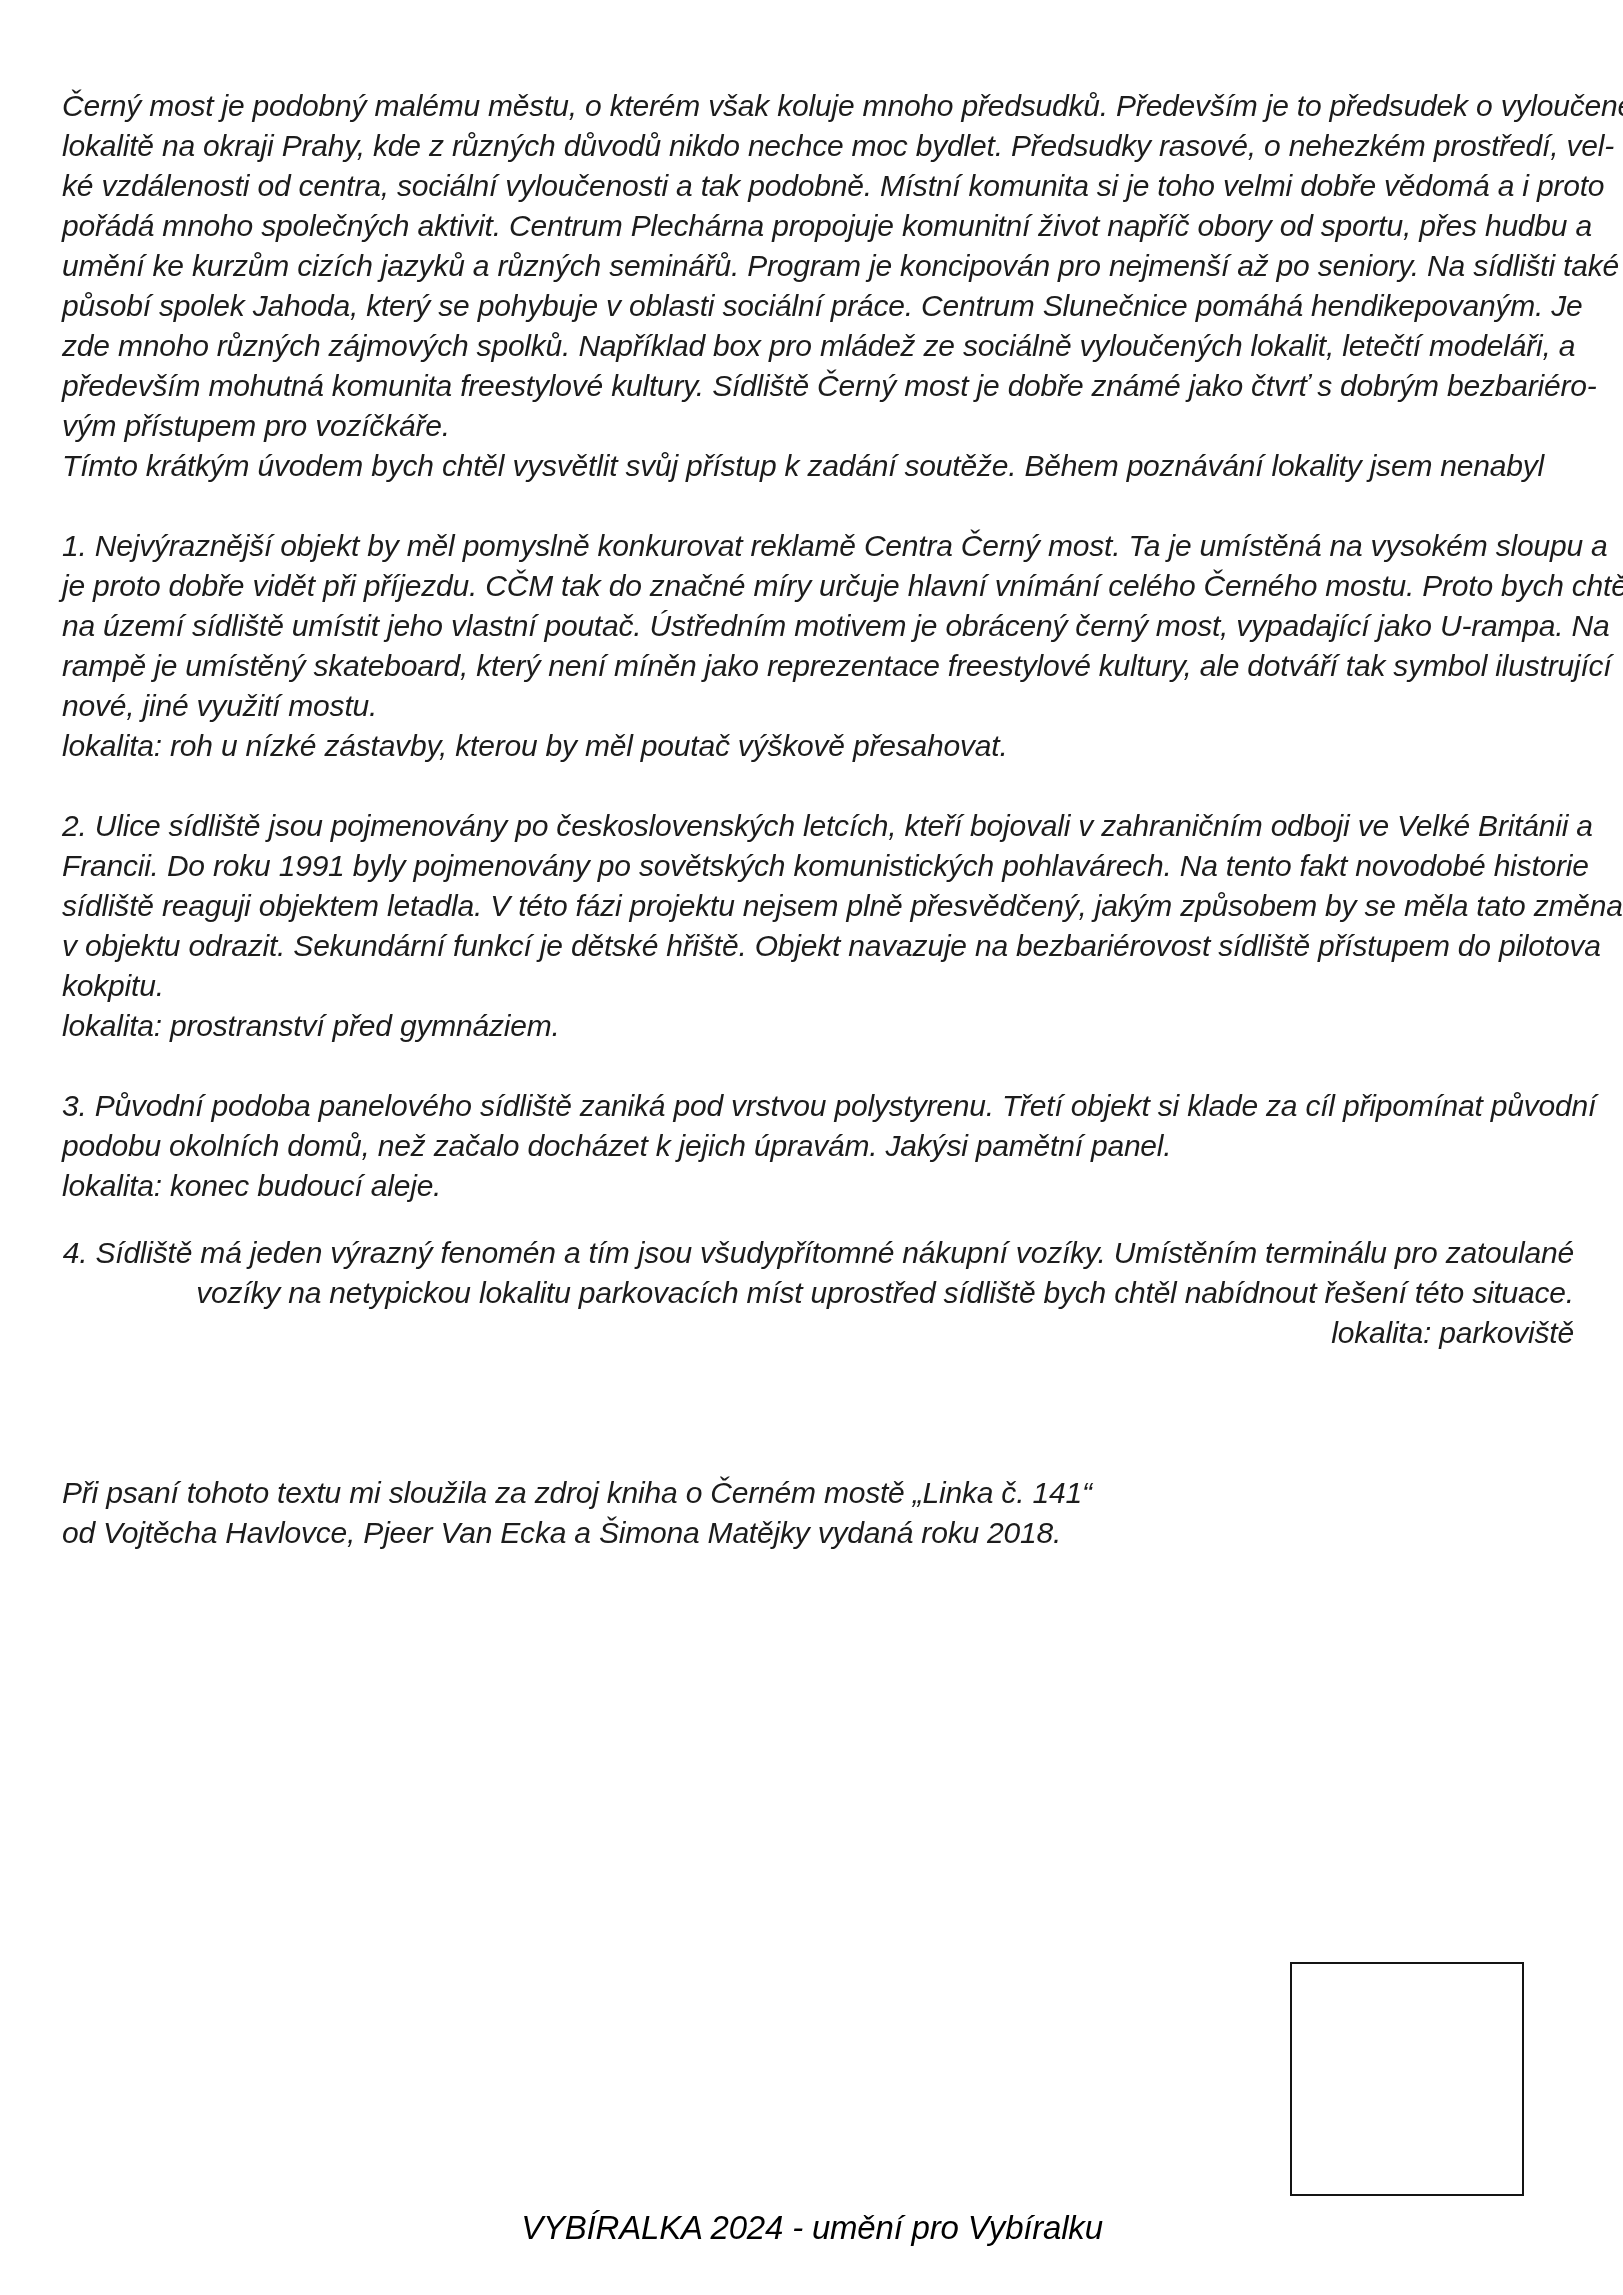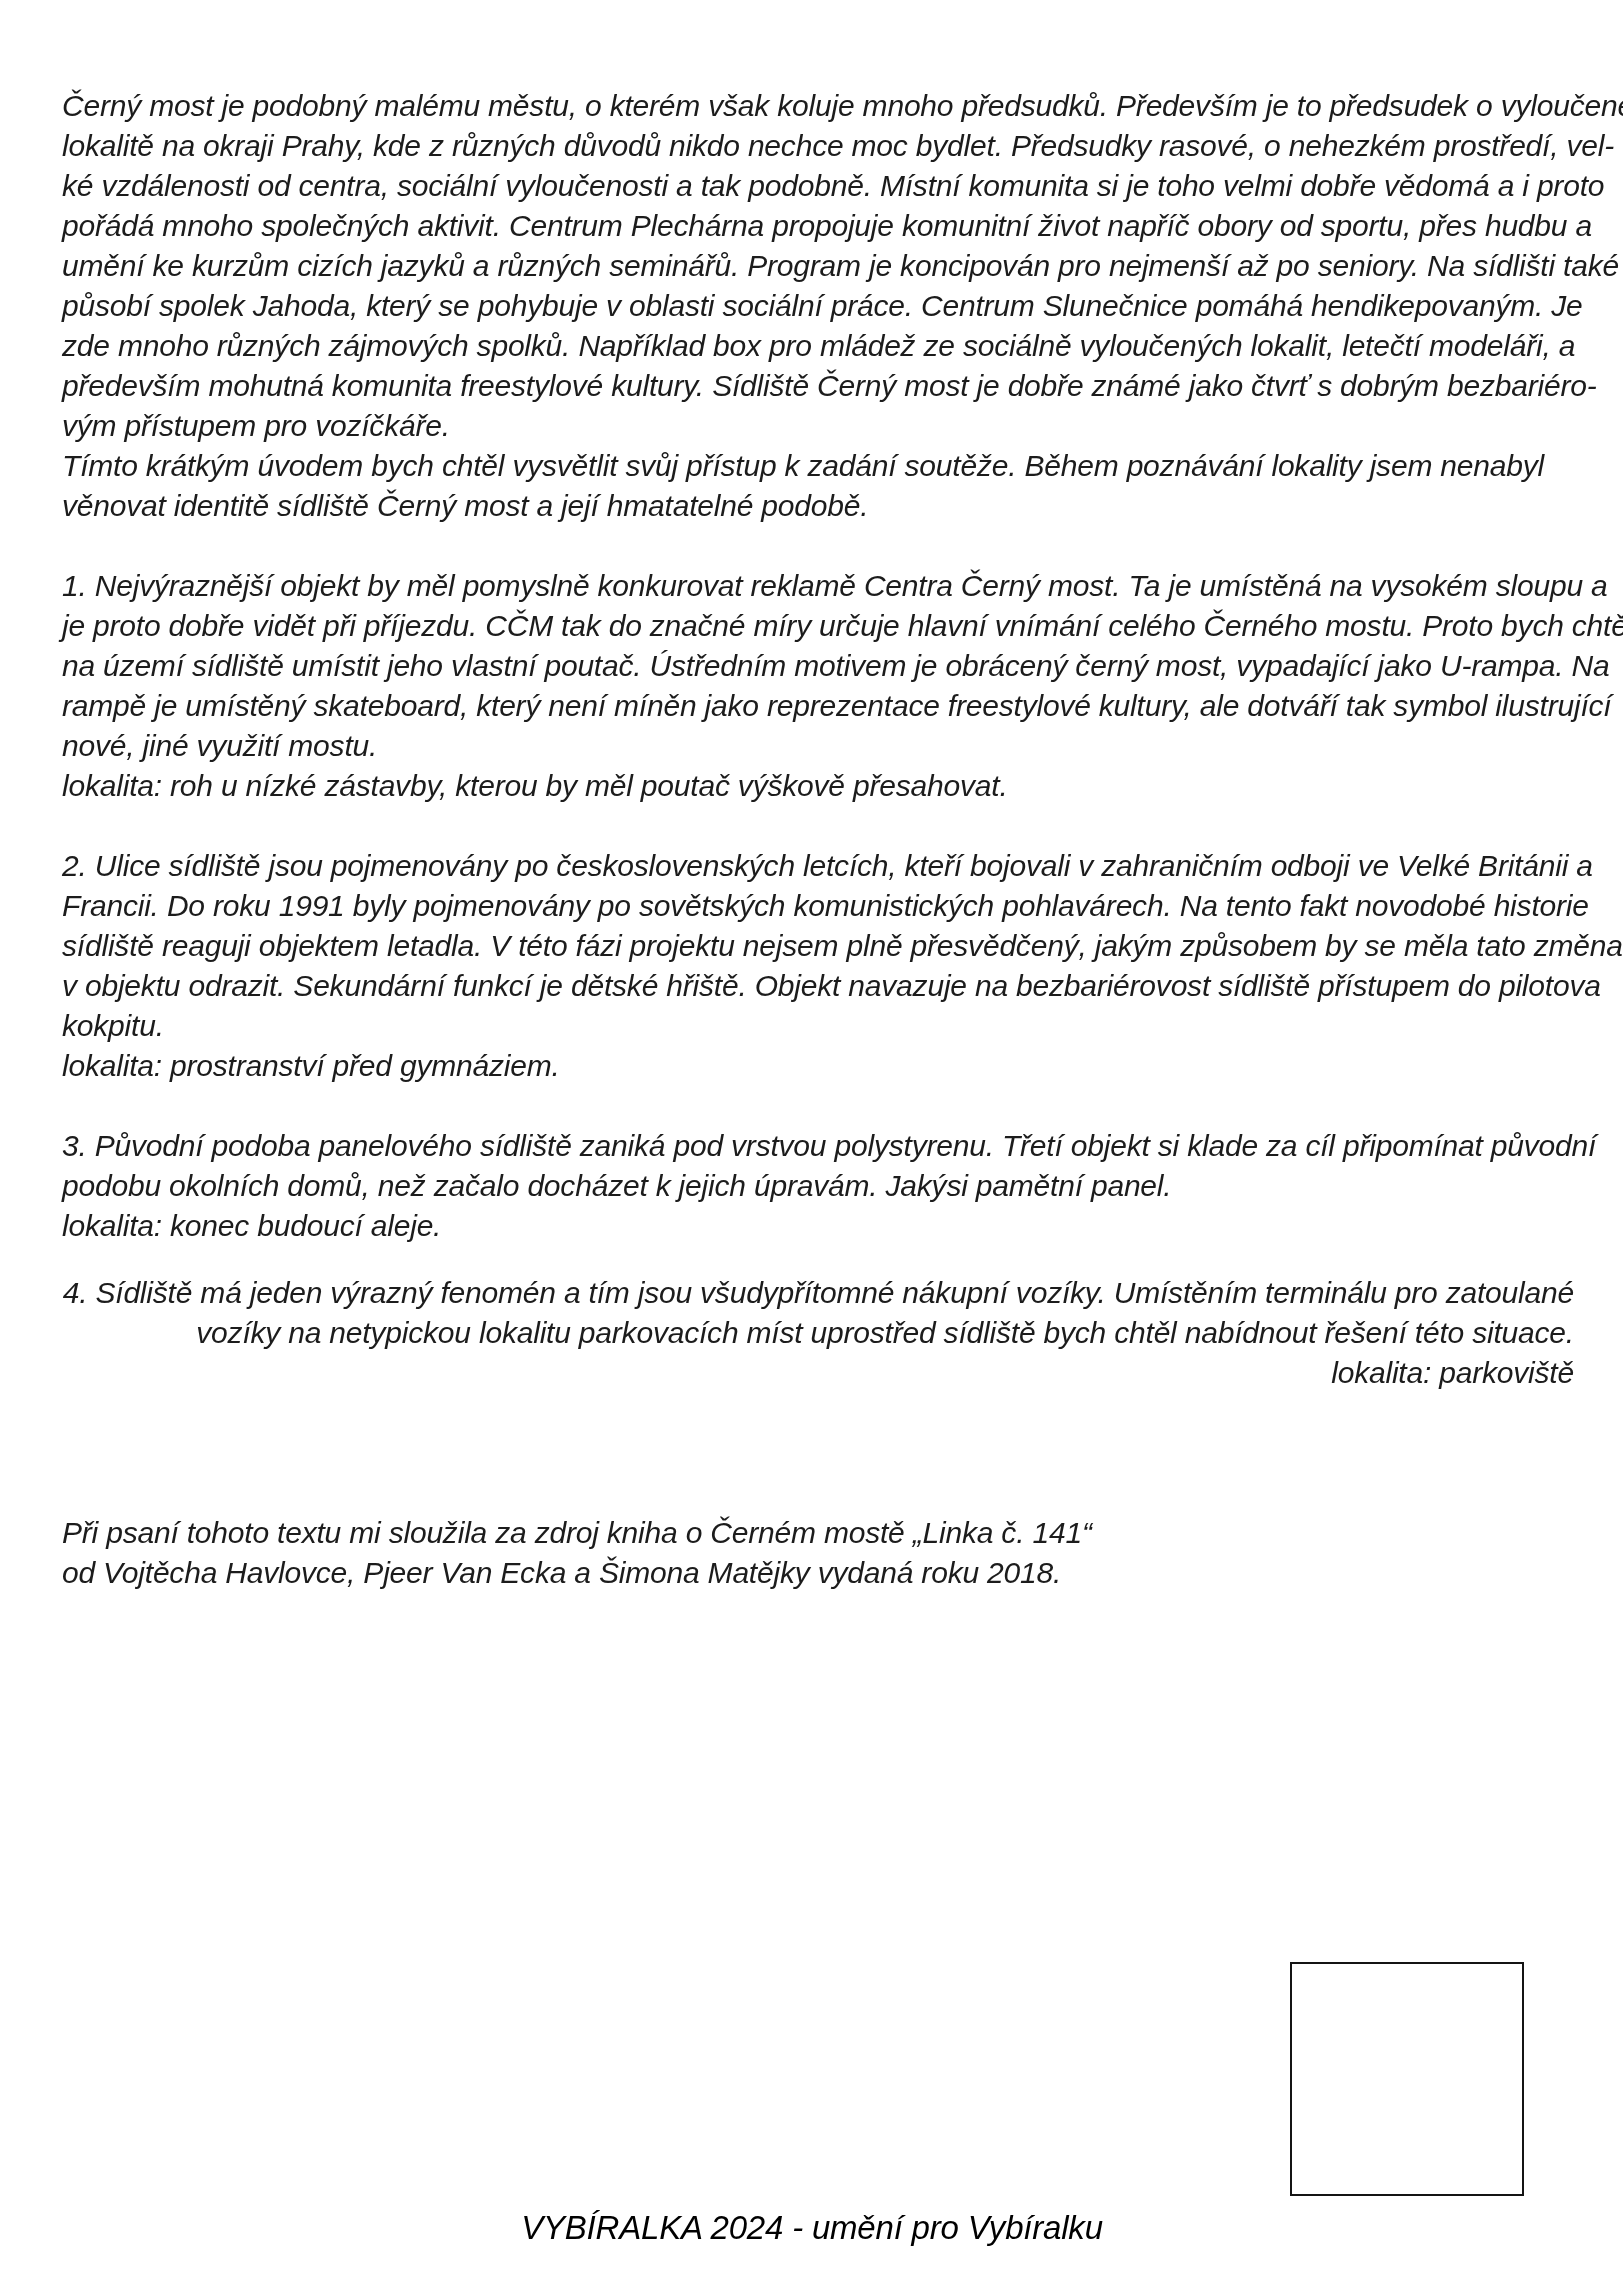--- a/index.html
+++ b/index.html
@@ -66,21 +66,20 @@
         <div class="line">Černý most je podobný malému městu, o kterém však koluje mnoho předsudků. Především je to předsudek o vyloučené</div>
         <div class="line">lokalitě na okraji Prahy, kde z různých důvodů nikdo nechce moc bydlet. Předsudky rasové, o nehezkém prostředí, vel-</div>
         <div class="line">ké vzdálenosti od centra, sociální vyloučenosti a tak podobně. Místní komunita si je toho velmi dobře vědomá a i proto</div>
         <div class="line">pořádá mnoho společných aktivit. Centrum Plechárna propojuje komunitní život napříč obory od sportu, přes hudbu a</div>
         <div class="line">umění ke kurzům cizích jazyků a různých seminářů. Program je koncipován pro nejmenší až po seniory. Na sídlišti také</div>
         <div class="line">působí spolek Jahoda, který se pohybuje v oblasti sociální práce. Centrum Slunečnice pomáhá hendikepovaným. Je</div>
         <div class="line">zde mnoho různých zájmových spolků. Například box pro mládež ze sociálně vyloučených lokalit, letečtí modeláři, a</div>
         <div class="line">především mohutná komunita freestylové kultury. Sídliště Černý most je dobře známé jako čtvrť s dobrým bezbariéro-</div>
         <div class="line">vým přístupem pro vozíčkáře.</div>
         <div class="line">Tímto krátkým úvodem bych chtěl vysvětlit svůj přístup k zadání soutěže. Během poznávání lokality jsem nenabyl</div>
-        <div class="line">věnovat identitě sídliště Černý most a její hmatatelné podobě.</div>
       </div>
       <div class="paragraph" style="margin-top: 40px;">
         <div class="line">1. Nejvýraznější objekt by měl pomyslně konkurovat reklamě Centra Černý most. Ta je umístěná na vysokém sloupu a</div>
         <div class="line">je proto dobře vidět při příjezdu. CČM tak do značné míry určuje hlavní vnímání celého Černého mostu. Proto bych chtěl</div>
         <div class="line">na území sídliště umístit jeho vlastní poutač. Ústředním motivem je obrácený černý most, vypadající jako U-rampa. Na</div>
         <div class="line">rampě je umístěný skateboard, který není míněn jako reprezentace freestylové kultury, ale dotváří tak symbol ilustrující</div>
         <div class="line">nové, jiné využití mostu.</div>
         <div class="line">lokalita: roh u nízké zástavby, kterou by měl poutač výškově přesahovat.</div>
       </div>
       <div class="paragraph" style="margin-top: 40px;">

